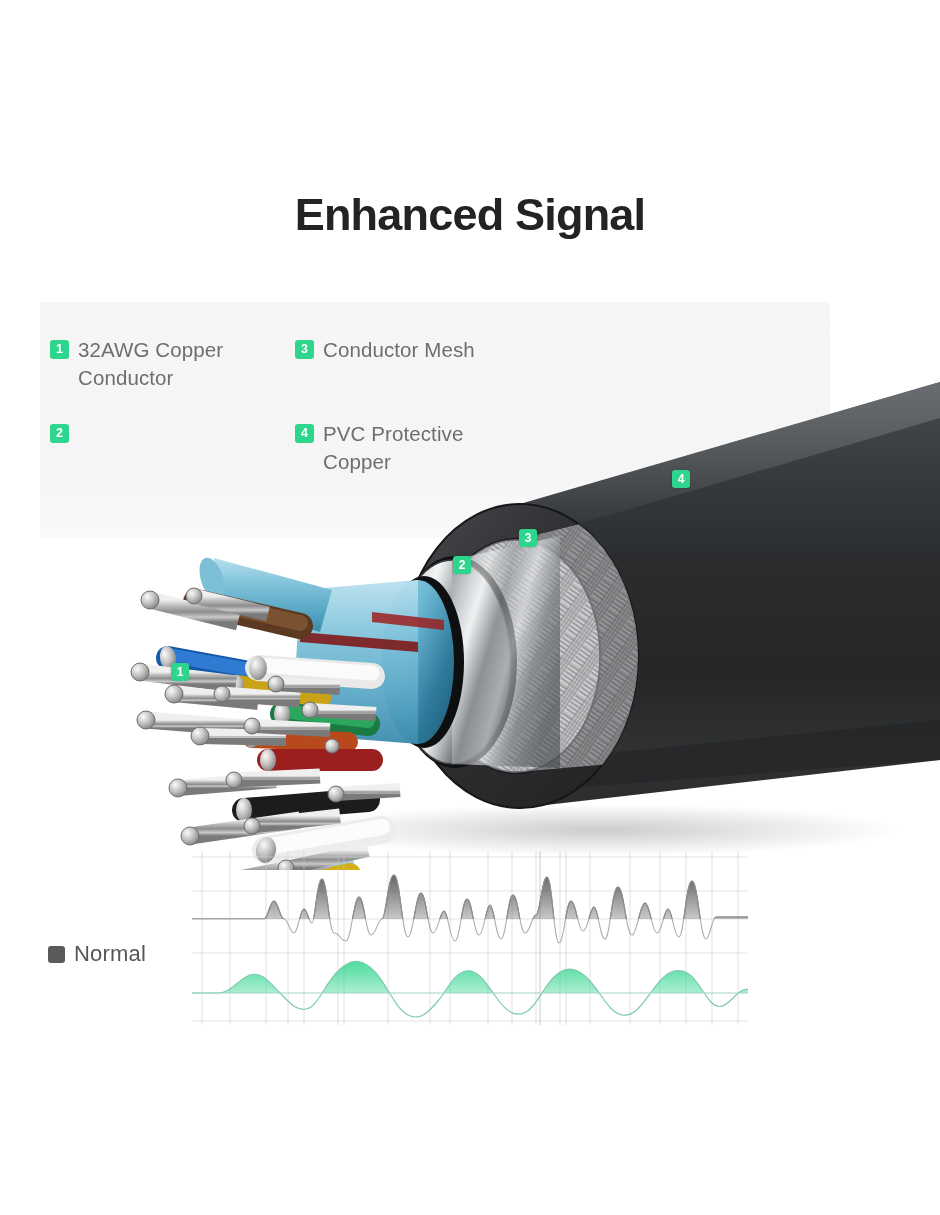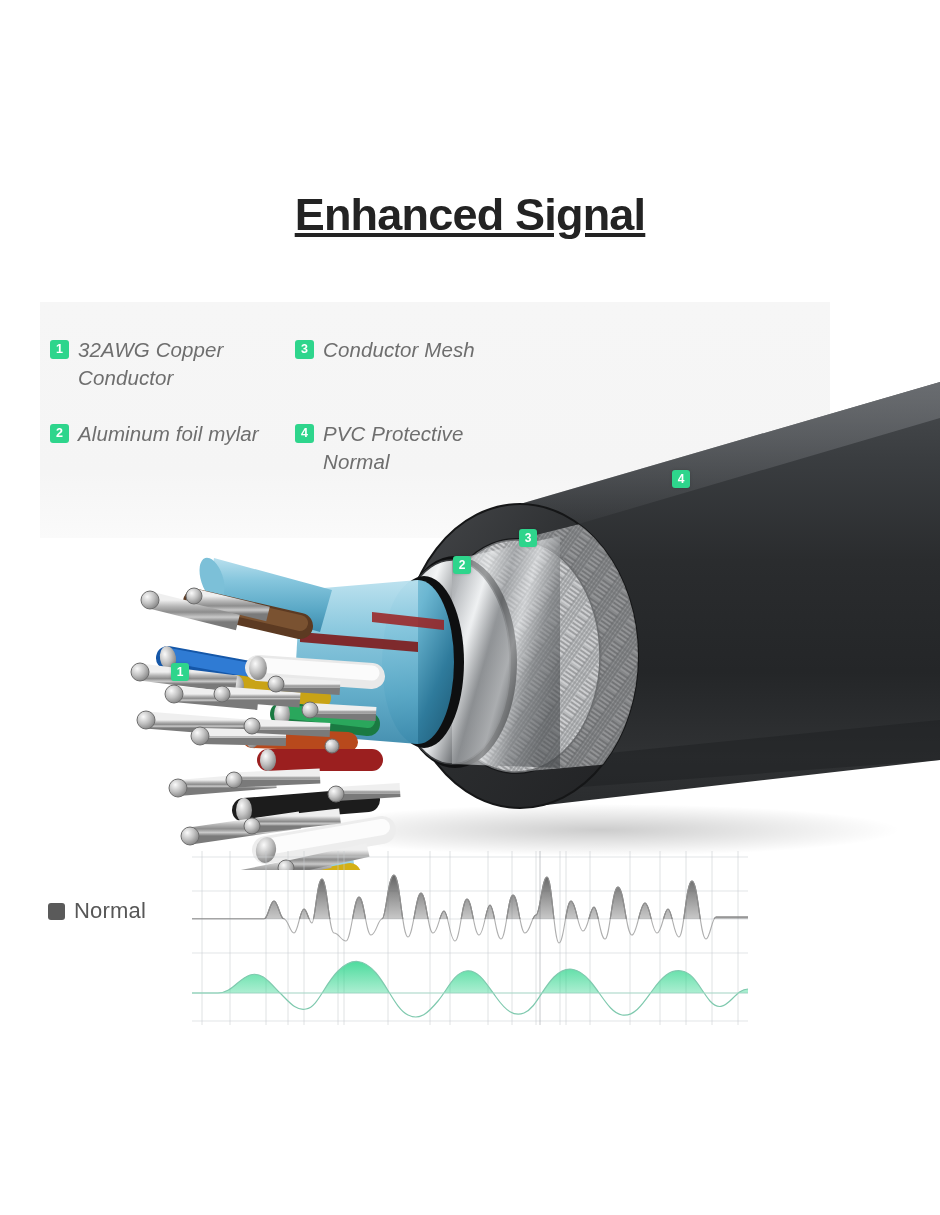--- a/index.html
+++ b/index.html
@@ -21,21 +21,20 @@
     position: absolute;
     top: 192px;
     left: 0;
     width: 940px;
     text-align: center;
     font-size: 45px;
     font-weight: bold;
     letter-spacing: -0.8px;
     color: #232323;
     line-height: 1;
-    text-decoration: underline;
   }
 
   
   #spec-panel {
     position: absolute;
     left: 40px;
     top: 302px;
     width: 790px;
     height: 236px;
     background: linear-gradient(180deg, #f6f6f6 0%, #f5f5f5 72%, #fafafa 100%);
@@ -71,21 +70,20 @@
     text-align: center;
     margin-top: 4px;
   }
   .spec-label {
     font-size: 20.5px;
     line-height: 28px;
     color: #6e6e6e;
     font-weight: normal;
     letter-spacing: 0.1px;
     max-width: 200px;
-    font-style: italic;
   }
 
   
   #cable-illustration {
     position: absolute;
     left: 0;
     top: 290px;
     width: 940px;
     height: 580px;
     z-index: 3;
@@ -117,21 +115,21 @@
     position: absolute;
     left: 192px;
     top: 849px;
     width: 556px;
     height: 178px;
     z-index: 4;
   }
   #chart-legend {
     position: absolute;
     left: 48px;
-    top: 893px;
+    top: 936px;
     width: 150px;
     z-index: 5;
   }
   .legend-row {
     display: flex;
     align-items: center;
     gap: 9px;
     height: 36px;
     margin-bottom: 30px;
   }
@@ -158,25 +156,24 @@
   <div class="spec-item">
     <span class="badge">1</span>
     <span class="spec-label">32AWG Copper Conductor</span>
   </div>
   <div class="spec-item">
     <span class="badge">3</span>
     <span class="spec-label">Conductor Mesh</span>
   </div>
   <div class="spec-item">
     <span class="badge">2</span>
-    <span class="spec-label">Aluminum foil mylar</span>
   </div>
   <div class="spec-item">
     <span class="badge">4</span>
-    <span class="spec-label">PVC Protective Normal</span>
+    <span class="spec-label">PVC Protective Copper</span>
   </div>
 </div>
 
 <svg id="cable-illustration" viewBox="0 0 940 580">
   <defs>
 
     <linearGradient id="jacketBody" x1="0" y1="0" x2="0" y2="1">
       <stop offset="0%" stop-color="#4a4d50"></stop>
       <stop offset="18%" stop-color="#3a3d40"></stop>
       <stop offset="42%" stop-color="#2a2c2e"></stop>

